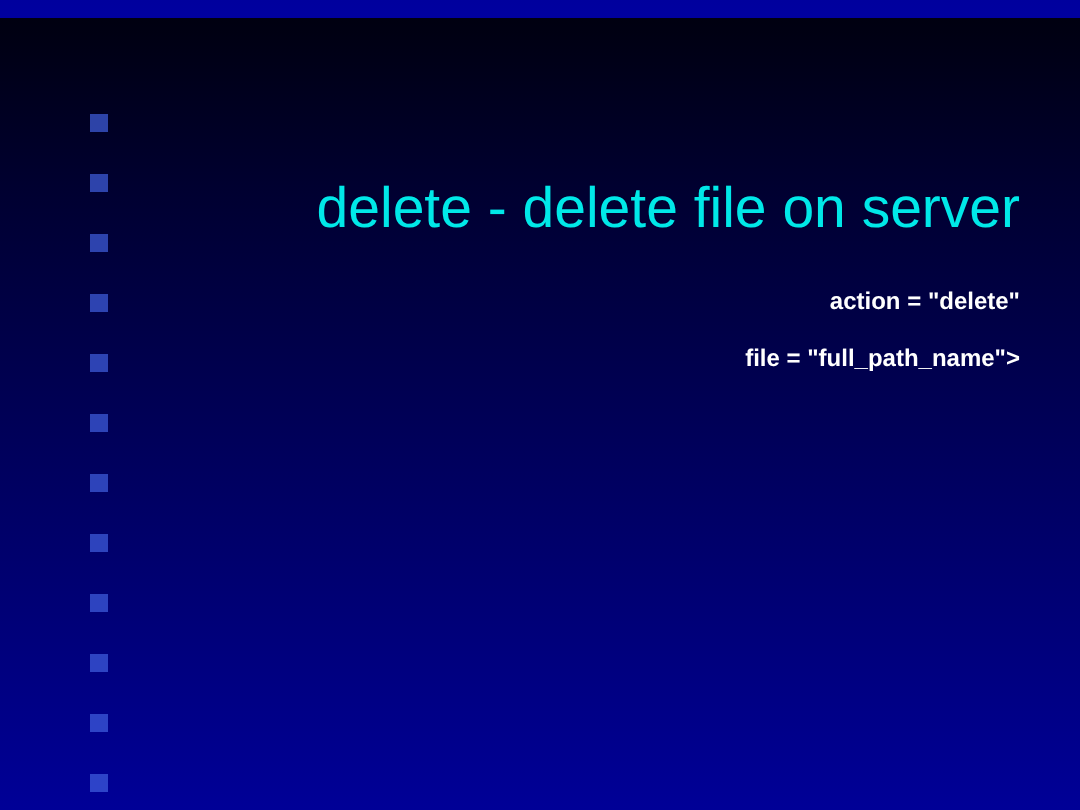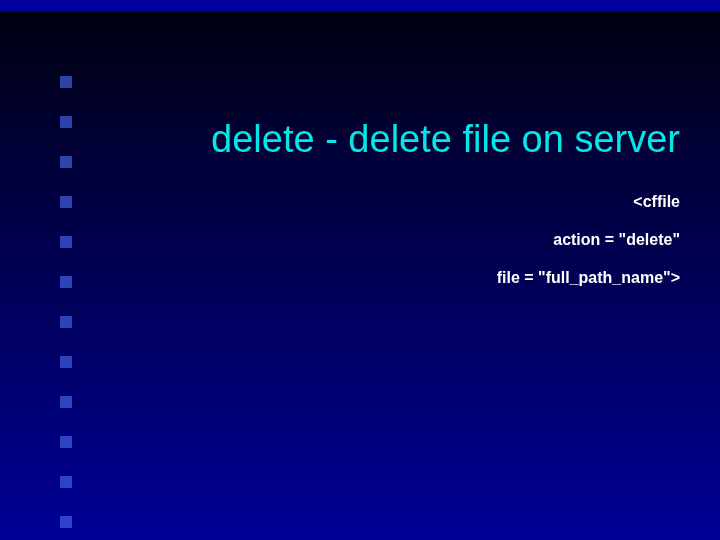--- a/index.html
+++ b/index.html
@@ -82,16 +82,15 @@
   <div class="bullet-square"></div>
   <div class="bullet-square"></div>
   <div class="bullet-square"></div>
   <div class="bullet-square"></div>
   <div class="bullet-square"></div>
   <div class="bullet-square"></div>
 </div>
 
 <div class="content">
   <h1 class="title">delete - delete file on server</h1>
-  <div class="code-line">&lt;cffile</div>
   <div class="code-line">action = "delete"</div>
   <div class="code-line">file = "full_path_name"&gt;</div>
 </div>
 
 </body></html>

